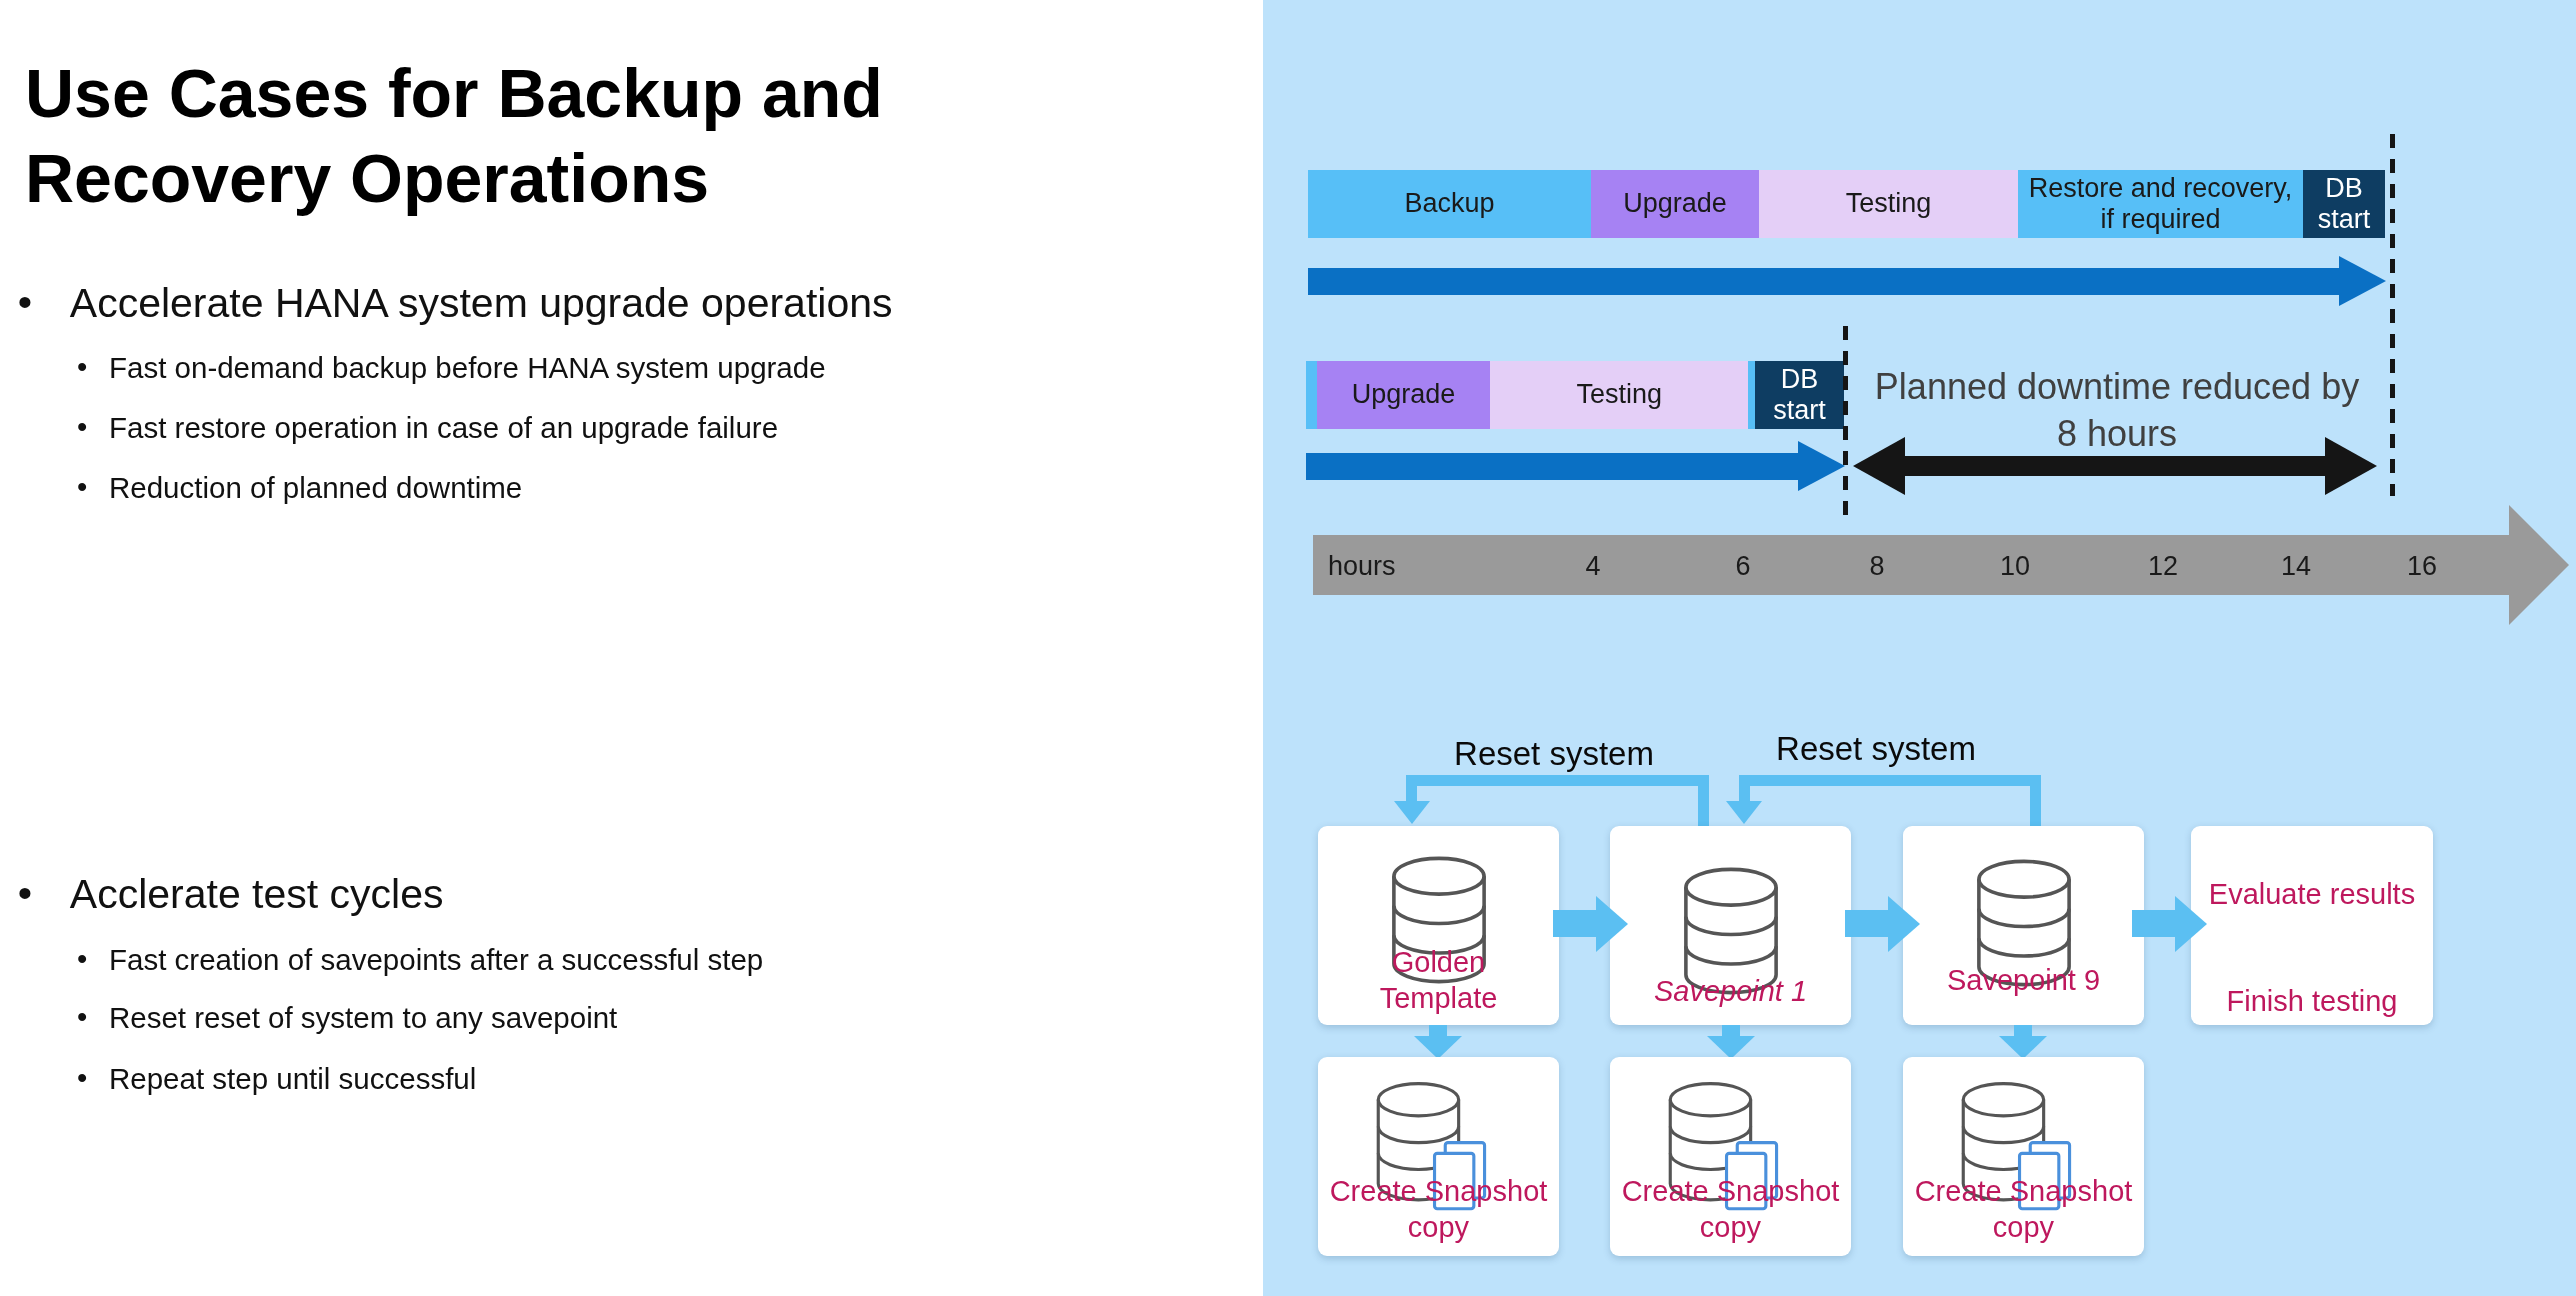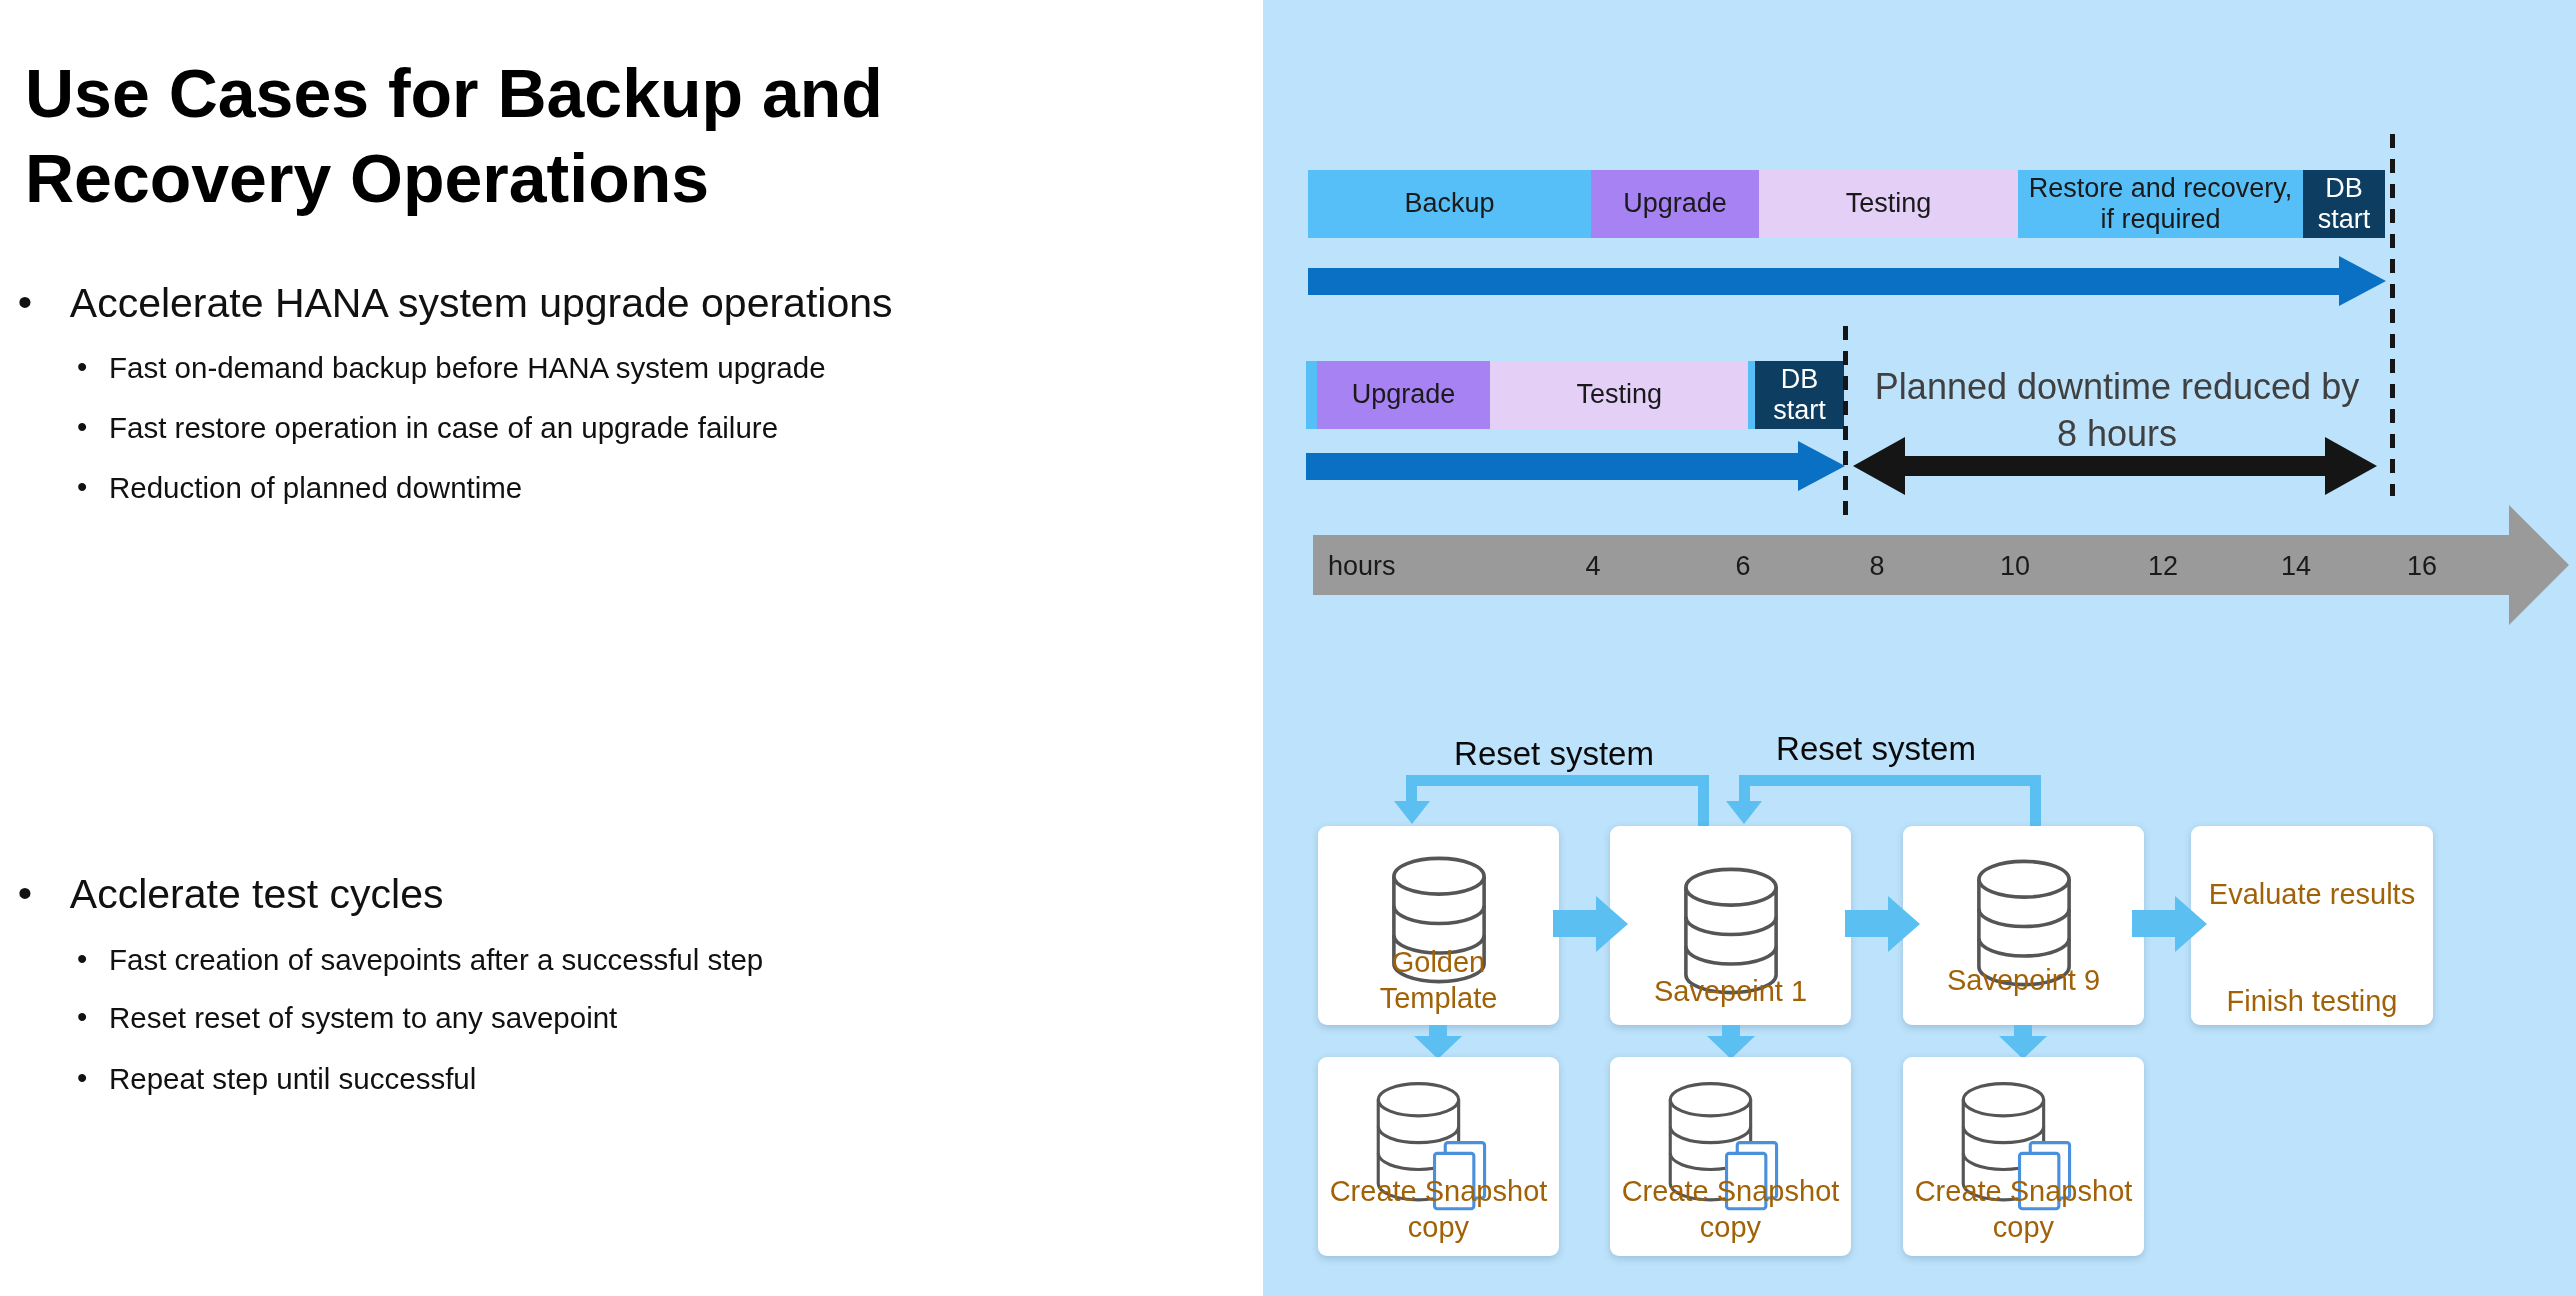--- a/index.html
+++ b/index.html
@@ -67,21 +67,21 @@
   .axis-head{left:1246px;top:505px;width:0;height:0;
     border-top:60px solid transparent;border-bottom:60px solid transparent;
     border-left:60px solid var(--axis_gray);}
   .tick{top:551px;width:72px;margin-left:-36px;text-align:center;font-size:27px;color:#1a1a1a;}
   .axis-name{left:65px;top:551px;font-size:27px;color:#1a1a1a;}
   
   .fbox{background:#ffffff;border-radius:9px;box-shadow:0 2.7px 7.2px rgba(40,80,120,0.22);}
   .mainbox{width:241px;height:199px;top:826px;}
   .snapbox{width:241px;height:199px;top:1057px;}
   .boxlabel{position:absolute;left:0;width:100%;text-align:center;
-    font-size:29px;line-height:36px;color:#a16207;}
+    font-size:29px;line-height:36px;color:#be185d;}
   .reset-label{font-size:33px;color:#0a0a0a;width:268px;text-align:center;}
   .bracket{background:var(--flow_arrow_blue);}
   .bracket-head{width:0;height:0;border-left:18px solid transparent;border-right:18px solid transparent;
     border-top:23px solid var(--flow_arrow_blue);}
   .rarrow{width:75px;height:55px;}
   .rarrow .shaft{position:absolute;left:0;top:14.3px;width:43px;height:27px;background:var(--flow_arrow_blue);}
   .rarrow .head{position:absolute;left:43px;top:0;width:0;height:0;
     border-top:28px solid transparent;border-bottom:28px solid transparent;
     border-left:32px solid var(--flow_arrow_blue);}
   .downarrow .shaft{position:absolute;top:0;width:18px;height:12.5px;background:var(--flow_arrow_blue);}
@@ -196,21 +196,21 @@
       <svg width="103" height="134" viewBox="0 0 115 150">
         <ellipse cx="57.5" cy="26" rx="50.5" ry="20" fill="none" stroke="#555" stroke-width="4"></ellipse>
         <path d="M7,26 V124 a50.5,20 0 0 0 101,0 V26" fill="none" stroke="#555" stroke-width="4"></path>
         <path d="M7,59 a50.5,20 0 0 0 101,0" fill="none" stroke="#555" stroke-width="4"></path>
         <path d="M7,92 a50.5,20 0 0 0 101,0" fill="none" stroke="#555" stroke-width="4"></path>
       </svg>
     </span>
     <div class="boxlabel" style="bottom:9px;padding:0 49px;box-sizing:border-box;">Golden Template</div>
   </div>
 
-  <div class="abs fbox mainbox" style="left:347px;">
+  <div class="abs fbox mainbox" style="left:347px;font-style:italic;">
     <span class="icon-center" style="top:38px;">
       <svg width="103" height="134" viewBox="0 0 115 150">
         <ellipse cx="57.5" cy="26" rx="50.5" ry="20" fill="none" stroke="#555" stroke-width="4"></ellipse>
         <path d="M7,26 V124 a50.5,20 0 0 0 101,0 V26" fill="none" stroke="#555" stroke-width="4"></path>
         <path d="M7,59 a50.5,20 0 0 0 101,0" fill="none" stroke="#555" stroke-width="4"></path>
         <path d="M7,92 a50.5,20 0 0 0 101,0" fill="none" stroke="#555" stroke-width="4"></path>
       </svg>
     </span>
     <div class="boxlabel" style="bottom:16px;">Savepoint 1</div>
   </div>

